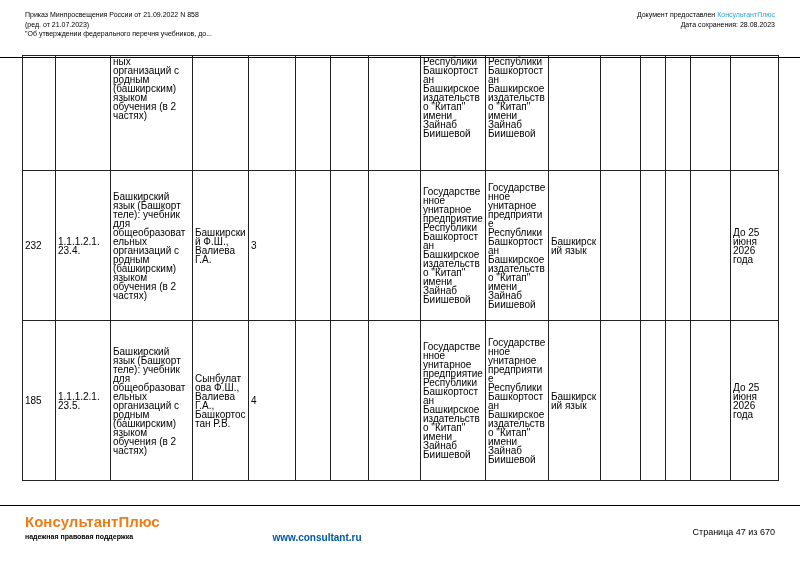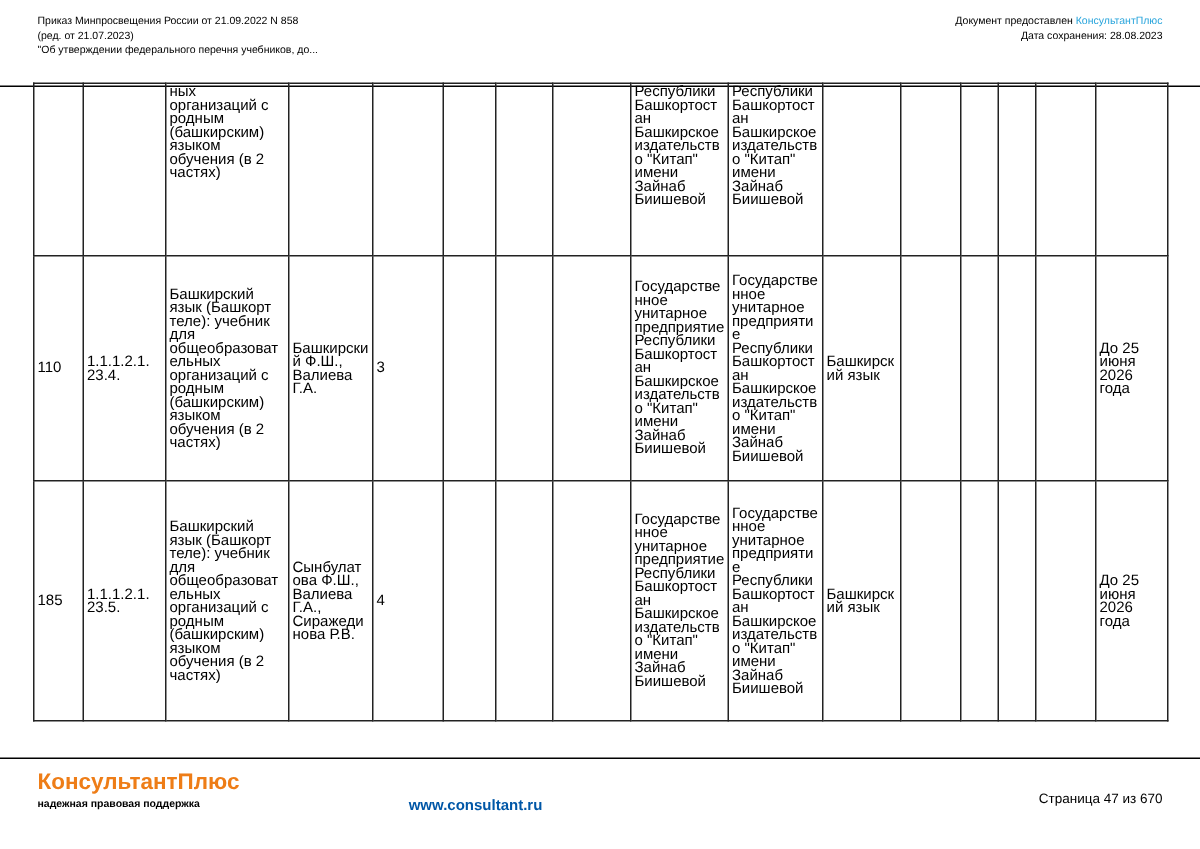--- a/index.html
+++ b/index.html
@@ -103,21 +103,21 @@
       <td>Республики Башкортостан Башкирское издательство "Китап" имени Зайнаб Биишевой</td>
       <td>Республики Башкортостан Башкирское издательство "Китап" имени Зайнаб Биишевой</td>
       <td class="cl"></td>
       <td></td>
       <td></td>
       <td></td>
       <td></td>
       <td></td>
     </tr>
     <tr class="r1">
-      <td>110</td>
+      <td>232</td>
       <td>1.1.1.2.1.
 23.4.</td>
       <td class="cl">Башкирский язык (Башкорт теле): учебник для общеобразовательных организаций с родным (башкирским) языком обучения (в 2 частях)</td>
       <td>Башкирский Ф.Ш., Валиева Г.А.</td>
       <td>3</td>
       <td></td>
       <td></td>
       <td></td>
       <td>Государственное унитарное предприятие Республики Башкортостан Башкирское издательство "Китап" имени Зайнаб Биишевой</td>
       <td>Государственное унитарное предприятие Республики Башкортостан Башкирское издательство "Китап" имени Зайнаб Биишевой</td>
@@ -126,21 +126,21 @@
       <td></td>
       <td></td>
       <td></td>
       <td>До 25 июня 2026 года</td>
     </tr>
     <tr class="r2">
       <td>185</td>
       <td>1.1.1.2.1.
 23.5.</td>
       <td class="cl">Башкирский язык (Башкорт теле): учебник для общеобразовательных организаций с родным (башкирским) языком обучения (в 2 частях)</td>
-      <td>Сынбулатова Ф.Ш., Валиева Г.А., Сиражединова Р.В.</td>
+      <td>Сынбулатова Ф.Ш., Валиева Г.А., Башкортостан Р.В.</td>
       <td>4</td>
       <td></td>
       <td></td>
       <td></td>
       <td>Государственное унитарное предприятие Республики Башкортостан Башкирское издательство "Китап" имени Зайнаб Биишевой</td>
       <td>Государственное унитарное предприятие Республики Башкортостан Башкирское издательство "Китап" имени Зайнаб Биишевой</td>
       <td class="cl">Башкирский язык</td>
       <td></td>
       <td></td>
       <td></td>

